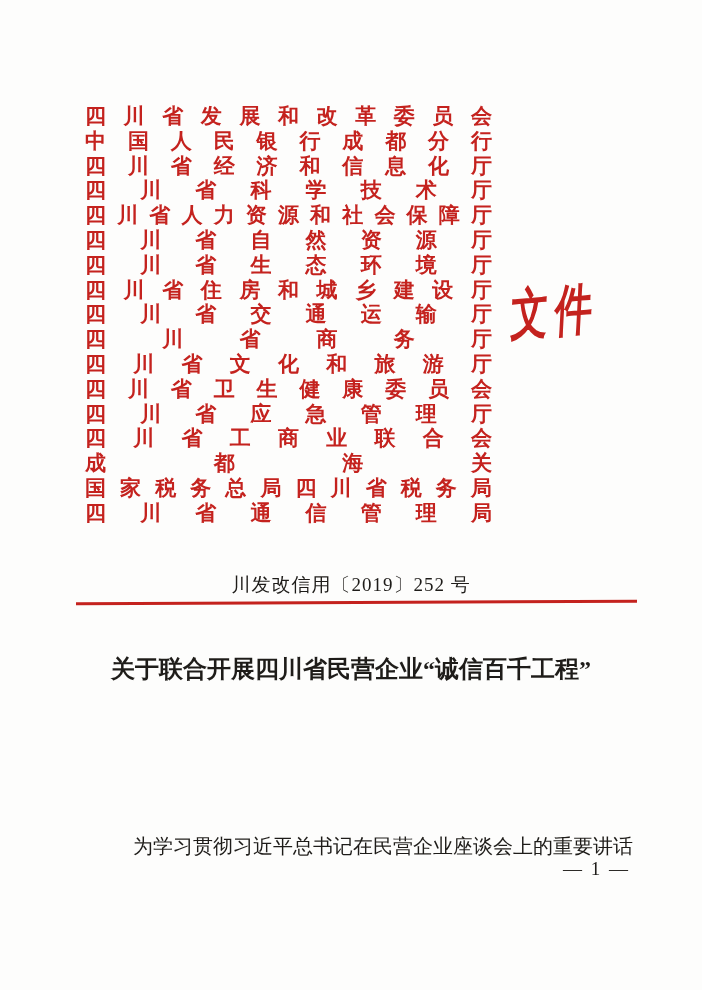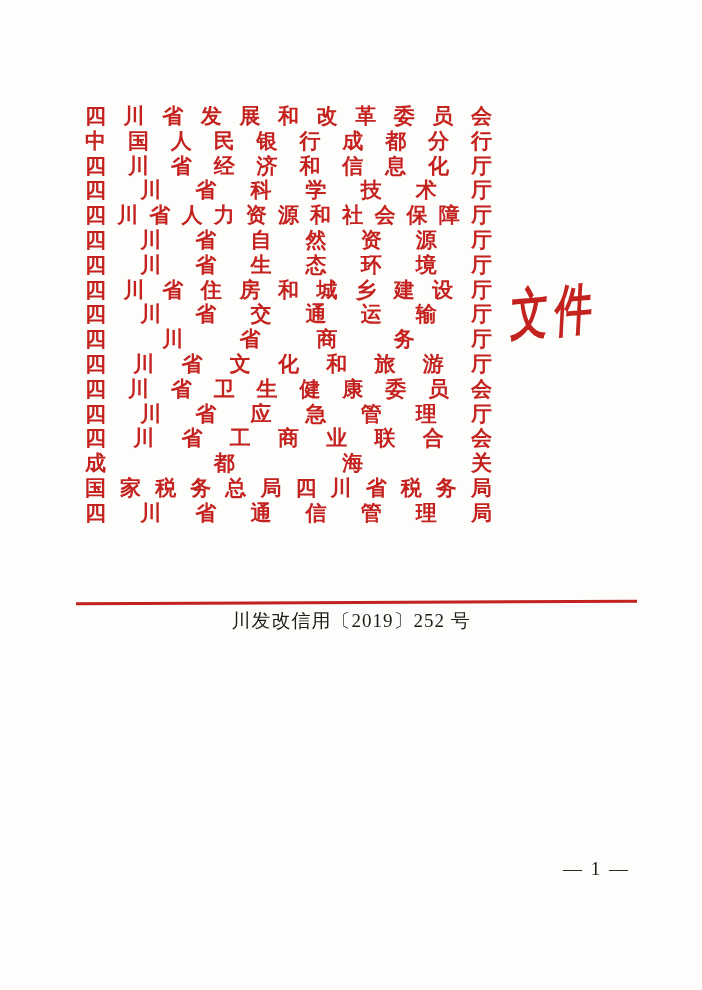--- a/index.html
+++ b/index.html
@@ -56,21 +56,20 @@
 
   .docnum {
     position: absolute;
     top: 572px;
     left: 0;
     width: 100%;
     text-align: center;
     font-size: 19px;
     letter-spacing: 1px;
     color: var(--ink);
-    margin-top: 36px;
   }
 
   .redline {
     position: absolute;
     left: 76px;
     top: 601px;
     width: 561px;
     height: 3px;
     background: var(--red);
     transform: rotate(-0.25deg);
@@ -311,19 +310,21 @@
       </div>
     </div>
 
   <div class="wenjian">文件</div>
 
   <div class="docnum">川发改信用〔2019〕252 号</div>
 
   <div class="redline"></div>
 
   <div class="title">
+    <div>关于联合开展四川省民营企业“诚信百千工程”</div>
   </div>
 
 
+  <div class="paragraph">为学习贯彻习近平总书记在民营企业座谈会上的重要讲话</div>
 
   <div class="pagenum">— 1 —</div>
 
 </div>
 
 </body></html>

